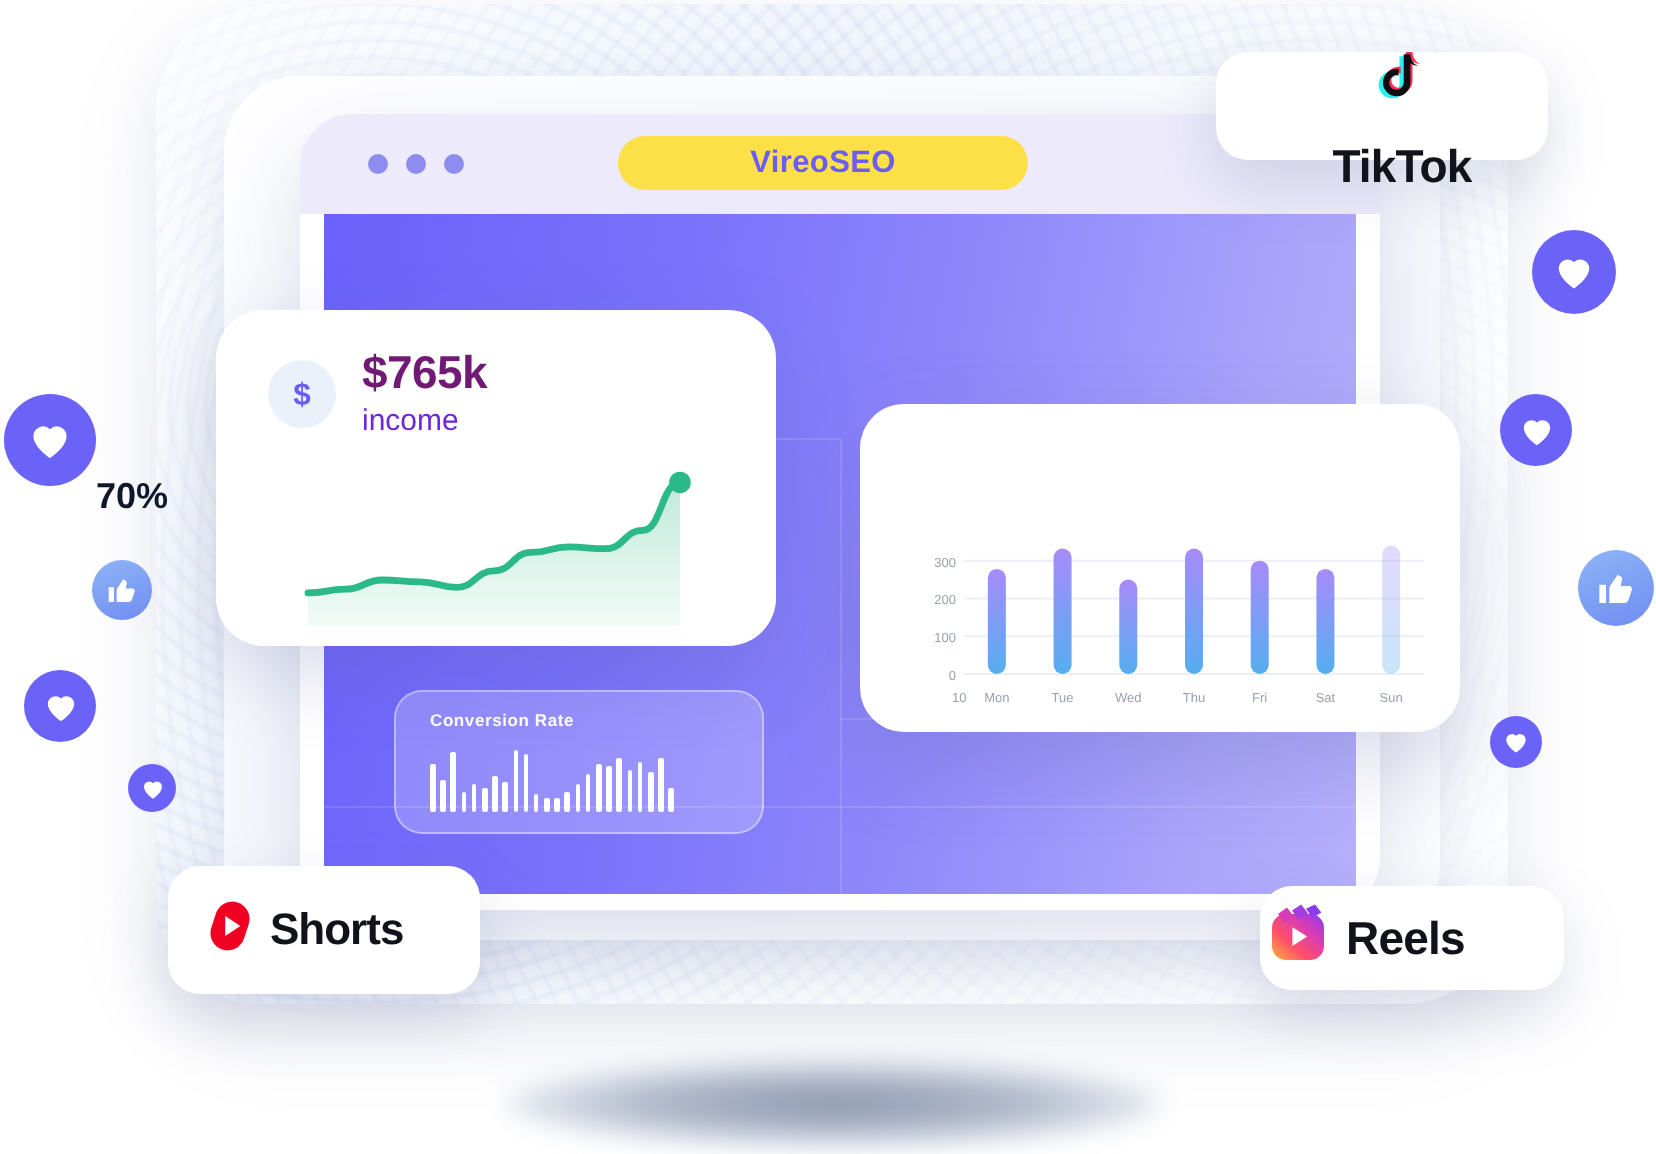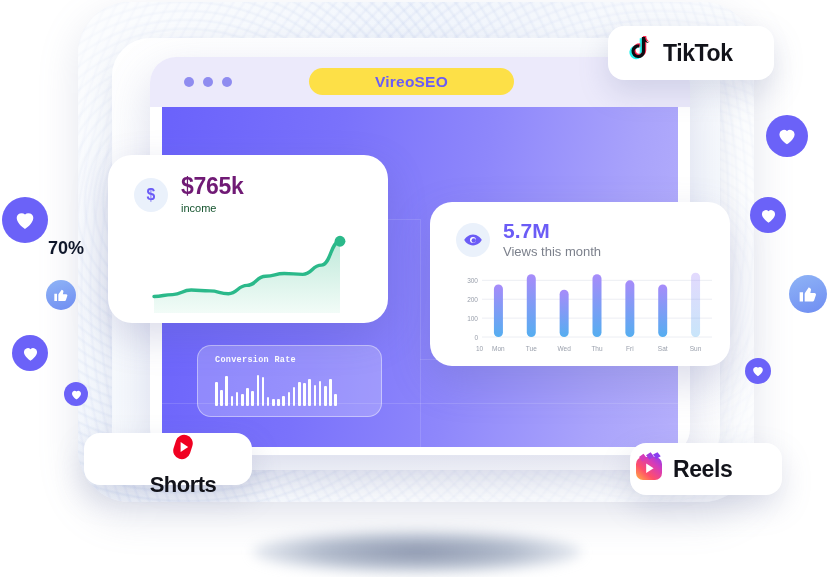--- a/index.html
+++ b/index.html
@@ -45,28 +45,28 @@
   .vp-line{position:absolute;background:rgba(255,255,255,.13);}
 
   
   .card-income{position:absolute;left:108px;top:155px;width:280px;height:168px;
     background:#fff;border-radius:24px;box-shadow:0 14px 38px rgba(90,95,160,.22);overflow:hidden;}
   .inc-head{display:flex;align-items:center;gap:13px;padding:20px 0 0 26px;}
   .icon-circle{width:34px;height:34px;border-radius:50%;background:#eaf1fb;
     display:flex;align-items:center;justify-content:center;}
   .icon-circle svg{display:block;}
   .inc-val{color:#701a75;font-size:23px;font-weight:bold;line-height:1;letter-spacing:-.3px;}
-  .inc-lbl{color:#14532d;font-size:11px;margin-top:4px;}
+  .inc-lbl{color:#6d28d9;font-size:15px;margin-top:4px;}
   .pct{position:absolute;left:48px;top:238px;color:#0f172a;font-size:18px;font-weight:bold;}
   .inc-chart{position:absolute;left:0;bottom:0;width:280px;height:108px;}
 
   
   .card-conv{position:absolute;left:197px;top:345px;width:183px;height:70px;border-radius:14px;
     background:rgba(255,255,255,.22);border:1px solid rgba(255,255,255,.42);}
-  .conv-title{color:#fff;font-size:8.5px;font-weight:bold;margin:9px 0 0 17px;letter-spacing:.3px;font-family:Liberation Mono, monospace;}
+  .conv-title{color:#fff;font-size:8.5px;font-weight:bold;margin:9px 0 0 17px;letter-spacing:.3px;}
   .conv-bars{position:absolute;left:17px;top:26px;width:150px;height:34px;
     display:flex;align-items:flex-end;gap:2.6px;}
   .conv-bars i{display:block;width:2.6px;background:#fff;border-radius:1px;}
 
   
   .card-views{position:absolute;left:430px;top:202px;width:300px;height:164px;
     background:#fff;border-radius:22px;box-shadow:0 16px 42px rgba(90,95,160,.22);}
   .views-head{display:flex;align-items:center;gap:13px;padding:18px 0 0 26px;}
   .views-val{color:#6b5cf6;font-size:21px;font-weight:bold;line-height:1;}
   .views-lbl{color:#7c818c;font-size:13px;margin-top:3px;}
@@ -75,23 +75,23 @@
   
   .react{position:absolute;border-radius:50%;display:flex;align-items:center;justify-content:center;}
   .react.heart{background:#6b62f8;}
   .react.thumb{background:linear-gradient(160deg,#8fb4f6 0%,#6f8df2 100%);}
   .react svg{display:block;}
 
   
   .badge{position:absolute;background:#fff;border-radius:16px;
     display:flex;align-items:center;box-shadow:0 12px 30px rgba(110,120,165,.22);}
   .badge-txt{font-weight:bold;color:#12131a;}
-  .badge-tiktok{left:608px;top:26px;width:146px;height:54px;padding-left:20px;gap:9px;}
+  .badge-tiktok{left:608px;top:26px;width:146px;height:54px;padding-left:20px;gap:9px;flex-direction:column;}
   .badge-tiktok .badge-txt{font-size:23px;letter-spacing:-.4px;}
-  .badge-shorts{left:84px;top:433px;width:138px;height:52px;padding-left:30px;gap:7px;flex-direction:column;}
+  .badge-shorts{left:84px;top:433px;width:138px;height:64px;padding-left:18px;gap:7px;}
   .badge-shorts .badge-txt{font-size:22px;letter-spacing:-.5px;}
   .badge-reels{left:630px;top:443px;width:148px;height:52px;padding-left:4px;gap:9px;}
   .badge-reels .badge-txt{font-size:23px;letter-spacing:-.4px;}
 </style>
 </head>
 <body>
 
 <div class="stage">
 
   <div class="ground-shadow"></div>
@@ -169,33 +169,20 @@
           </linearGradient>
         </defs>
         <path d="M 46 81.44 C 55.3 81.44 55.3 79.6 64.6 79.6 C 73.9 79.6 73.9 75 83.2 75 C 92.5 75 92.5 75.92 101.8 75.92 C 111.1 75.92 111.1 78.68 120.4 78.68 C 129.7 78.68 129.7 70.4 139 70.4 C 148.3 70.4 148.3 61.199999999999996 157.6 61.199999999999996 C 166.89999999999998 61.199999999999996 166.89999999999998 58.44 176.2 58.44 C 185.5 58.44 185.5 59.36 194.8 59.36 C 204.10000000000002 59.36 204.10000000000002 50.16 213.4 50.16 C 222.7 50.16 222.7 26.239999999999995 232 26.239999999999995 L 232 98 L 46 98 Z" fill="url(#areag)" opacity="0.62"></path>
         <path d="M 46 81.44 C 55.3 81.44 55.3 79.6 64.6 79.6 C 73.9 79.6 73.9 75 83.2 75 C 92.5 75 92.5 75.92 101.8 75.92 C 111.1 75.92 111.1 78.68 120.4 78.68 C 129.7 78.68 129.7 70.4 139 70.4 C 148.3 70.4 148.3 61.199999999999996 157.6 61.199999999999996 C 166.89999999999998 61.199999999999996 166.89999999999998 58.44 176.2 58.44 C 185.5 58.44 185.5 59.36 194.8 59.36 C 204.10000000000002 59.36 204.10000000000002 50.16 213.4 50.16 C 222.7 50.16 222.7 26.239999999999995 232 26.239999999999995" fill="none" stroke="#2bb98a" stroke-width="3.4" stroke-linecap="round" stroke-linejoin="round"></path>
         <circle cx="232" cy="26.239999999999995" r="5.4" fill="#2bb98a"></circle>
       </svg>
   </div>
   <div class="pct">70%</div>
 
   <div class="card-views">
-    <div class="views-head">
-      <span class="icon-circle">
-        <svg width="20" height="20" viewBox="0 0 24 24">
-          <path d="M12 5.5C6.8 5.5 2.7 9.4 1.5 12c1.2 2.6 5.3 6.5 10.5 6.5S21.3 14.6 22.5 12C21.3 9.4 17.2 5.5 12 5.5z" fill="#6b5cf6"></path>
-          <circle cx="12" cy="12" r="3.6" fill="#ffffff"></circle>
-          <circle cx="12.9" cy="12.6" r="2.7" fill="#6b5cf6"></circle>
-        </svg>
-      </span>
-      <span>
-        <div class="views-val">5.7M</div>
-        <div class="views-lbl">Views this month</div>
-      </span>
-    </div>
     <svg class="bar-chart" id="bar-chart" viewBox="0 0 258 92">
         <defs>
           <linearGradient id="barg" x1="0" y1="0" x2="0" y2="1">
             <stop offset="0%" stop-color="#a78bfa"></stop>
             <stop offset="100%" stop-color="#55aef0"></stop>
           </linearGradient>
         </defs>
         <line x1="26" x2="256" y1="72" y2="72" stroke="#eceef3" stroke-width="1"></line>
         <text x="22" y="75" text-anchor="end" font-size="6.5" fill="#9aa0ac" font-family="Liberation Sans, sans-serif">0</text>
         <line x1="26" x2="256" y1="53.111111111111114" y2="53.111111111111114" stroke="#eceef3" stroke-width="1"></line>

